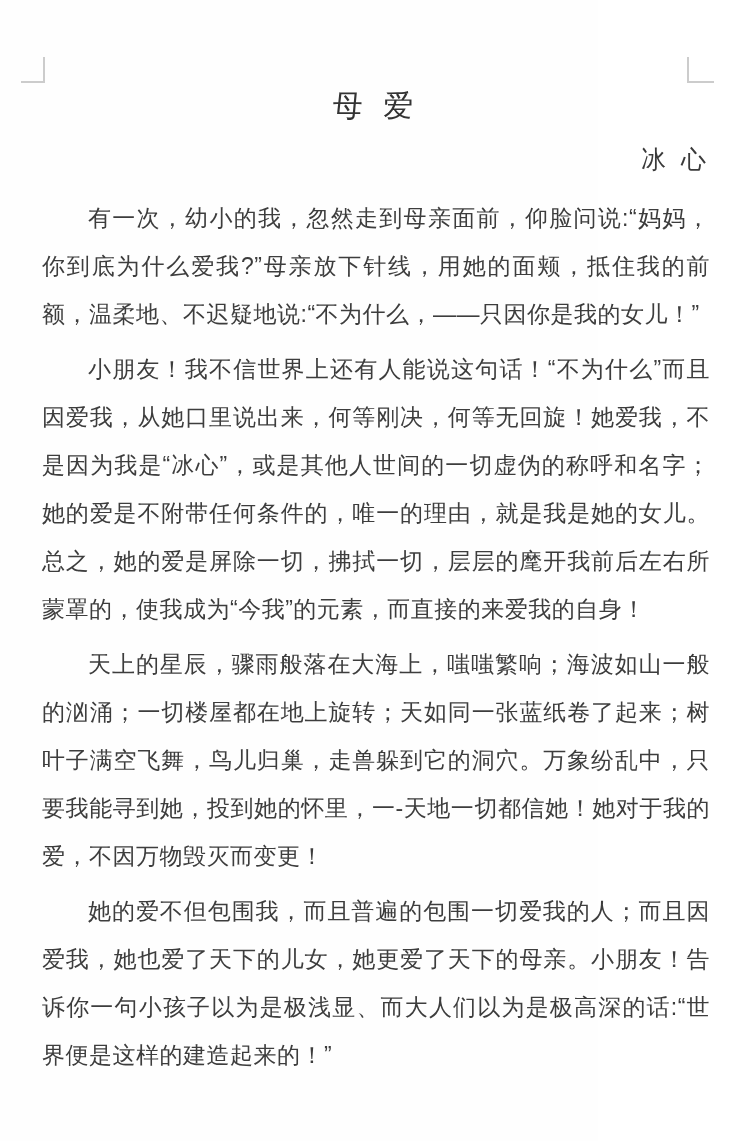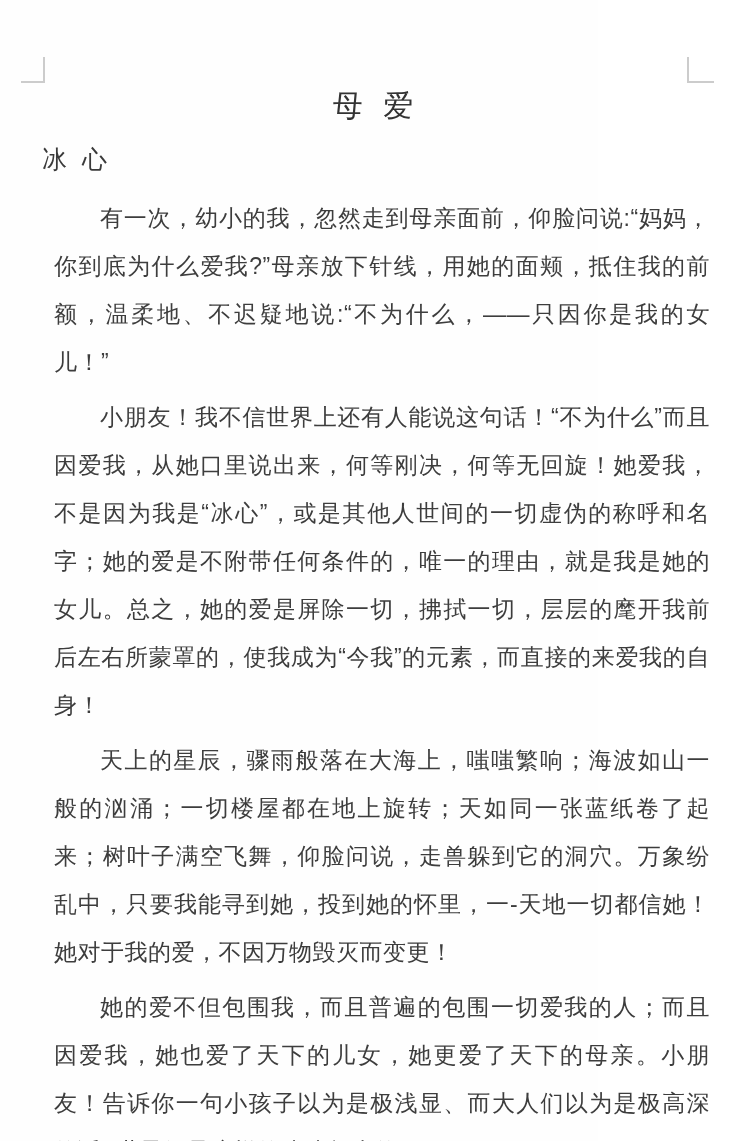--- a/index.html
+++ b/index.html
@@ -51,29 +51,29 @@
     margin: 0 0 16px 0;
     text-align: center;
     font-size: 30px;
     line-height: 40px;
     font-weight: 500;
     letter-spacing: 6px;
     color: #333333;
   }
   .author {
     margin: 0 0 18px 0;
-    text-align: left;
+    text-align: right;
     font-size: 25px;
     line-height: 34px;
     font-weight: 400;
     letter-spacing: 4px;
     color: #3a3a3a;
   }
   .body-text p {
-    margin: 0 0 7px 12px;
+    margin: 0 0 7px 0;
     font-size: 23px;
     line-height: 48px;
     letter-spacing: 0.5px;
     text-align: justify;
     text-justify: inter-ideograph;
     text-indent: 2em;
     color: #3d3d3d;
   }
 </style>
 </head>
@@ -84,18 +84,18 @@
   <div class="corner corner-tl"></div>
   <div class="corner corner-tr"></div>
 
   <div class="content">
     <h1 class="title">母 爱</h1>
     <h2 class="author">冰 心</h2>
 
     <div class="body-text">
       <p>有一次，幼小的我，忽然走到母亲面前，仰脸问说:“妈妈，你到底为什么爱我?”母亲放下针线，用她的面颊，抵住我的前额，温柔地、不迟疑地说:“不为什么，——只因你是我的女儿！”</p>
       <p>小朋友！我不信世界上还有人能说这句话！“不为什么”而且因爱我，从她口里说出来，何等刚决，何等无回旋！她爱我，不是因为我是“冰心”，或是其他人世间的一切虚伪的称呼和名字；她的爱是不附带任何条件的，唯一的理由，就是我是她的女儿。总之，她的爱是屏除一切，拂拭一切，层层的麾开我前后左右所蒙罩的，使我成为“今我”的元素，而直接的来爱我的自身！</p>
-      <p>天上的星辰，骤雨般落在大海上，嗤嗤繁响；海波如山一般的汹涌；一切楼屋都在地上旋转；天如同一张蓝纸卷了起来；树叶子满空飞舞，仰脸问说，走兽躲到它的洞穴。万象纷乱中，只要我能寻到她，投到她的怀里，一-天地一切都信她！她对于我的爱，不因万物毁灭而变更！</p>
+      <p>天上的星辰，骤雨般落在大海上，嗤嗤繁响；海波如山一般的汹涌；一切楼屋都在地上旋转；天如同一张蓝纸卷了起来；树叶子满空飞舞，鸟儿归巢，走兽躲到它的洞穴。万象纷乱中，只要我能寻到她，投到她的怀里，一-天地一切都信她！她对于我的爱，不因万物毁灭而变更！</p>
       <p>她的爱不但包围我，而且普遍的包围一切爱我的人；而且因爱我，她也爱了天下的儿女，她更爱了天下的母亲。小朋友！告诉你一句小孩子以为是极浅显、而大人们以为是极高深的话:“世界便是这样的建造起来的！”</p>
     </div>
   </div>
 
 </div>
 
 </body></html>

